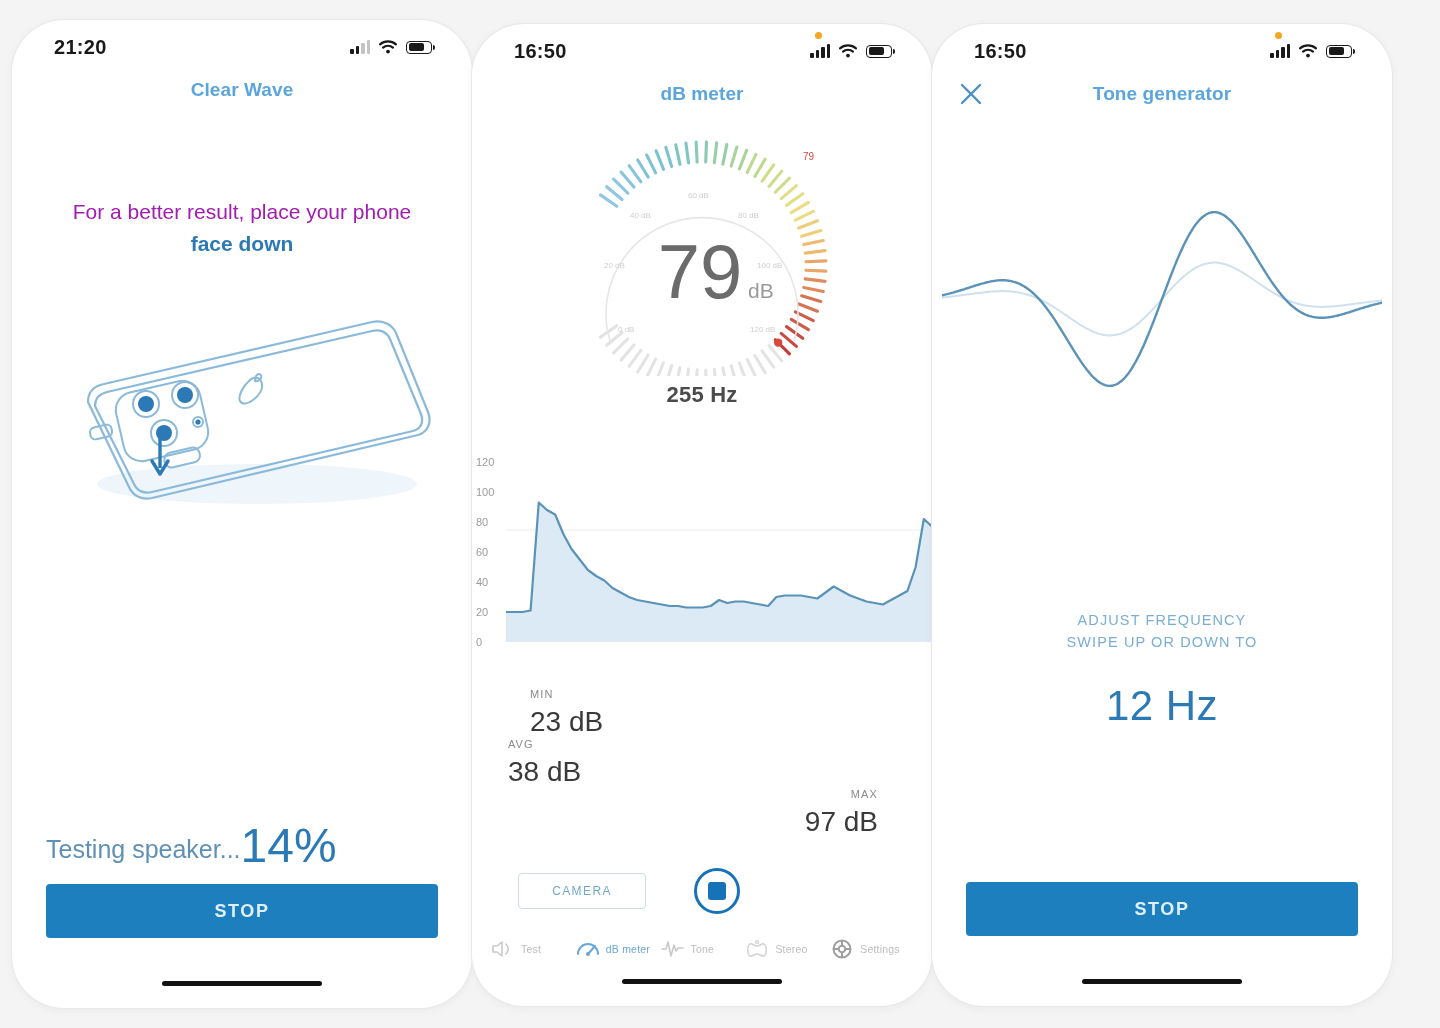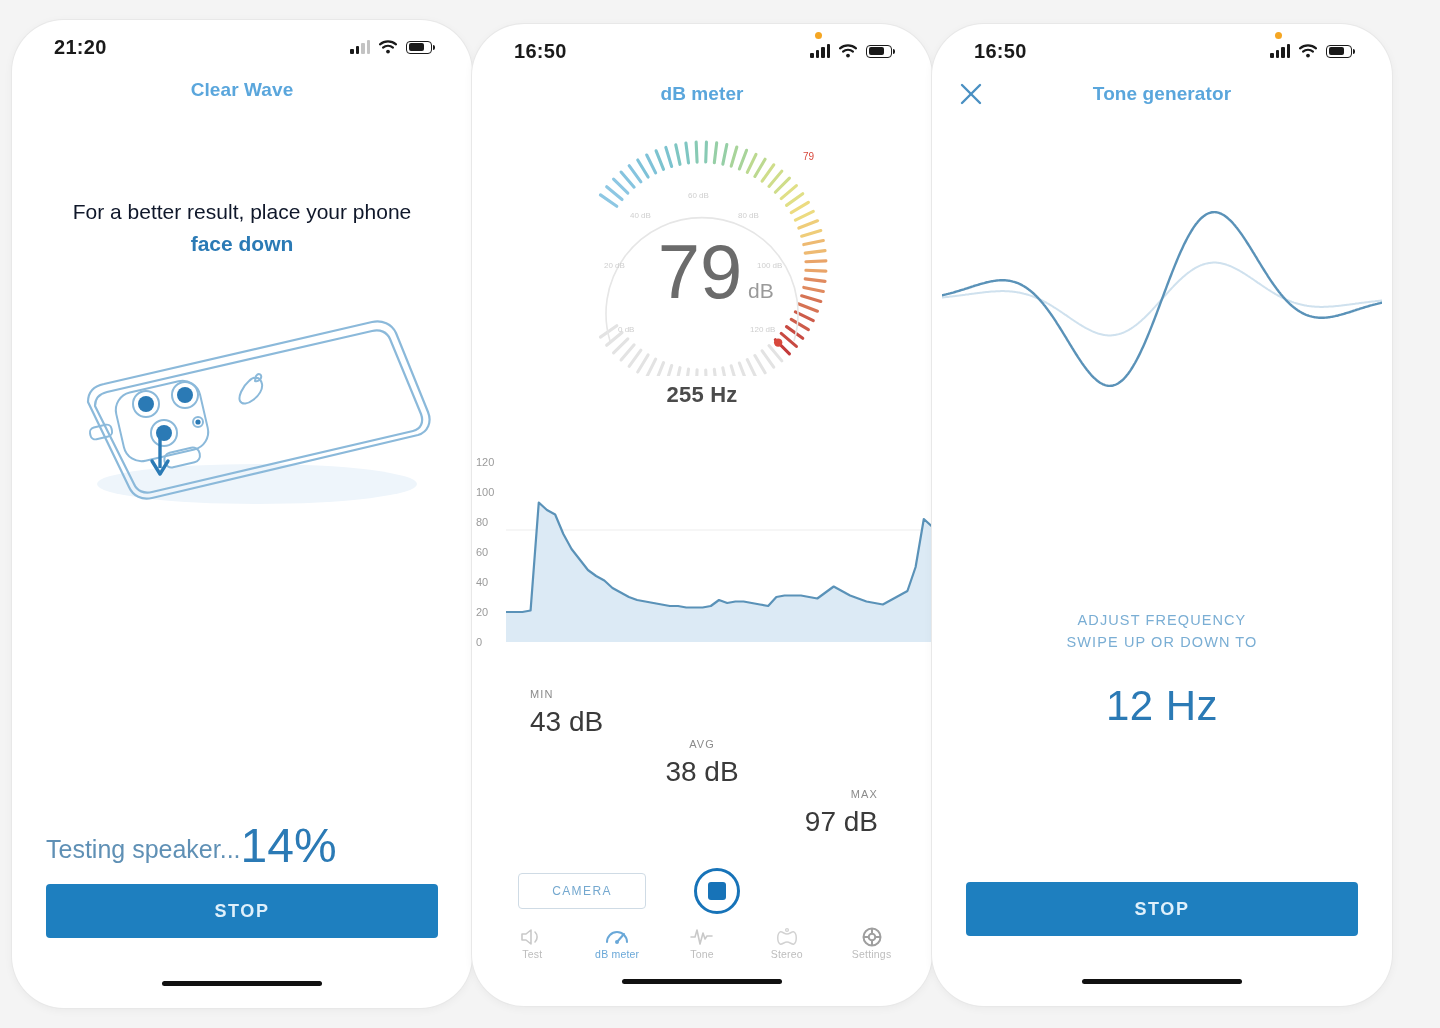--- a/index.html
+++ b/index.html
@@ -105,21 +105,21 @@
   }
 
   
   .hint {
     margin-top: 82px;
     text-align: center;
     line-height: 1.52;
   }
   .hint .l1 {
     font-size: 21px;
-    color: #0f172a;
+    color: #a21caf;
     display:block;
   }
   .hint .l2 {
     font-size: 21px;
     font-weight: 700;
     color: #2b7ab5;
     display:block;
   }
   .illu { margin-top: 56px; display:flex; justify-content:center; }
   .progress-row {
@@ -175,21 +175,21 @@
     margin-top: 6px;
     letter-spacing: .2px;
   }
   .chart-wrap { position: relative; margin-top: 44px; }
   .stats {
     display: flex;
     margin-top: 20px;
     padding: 0 36px;
     flex-direction: column;
   }
-  .stat { flex: 1; text-align: center; }
+  .stat { flex: 1; text-align: left; }
   .stat.s-min { text-align: left; padding-left: 22px; }
   .stat.s-max { text-align: right; padding-right: 18px; }
   .stat-k {
     font-size: 11px;
     color: #8b8b8b;
     letter-spacing: 1.1px;
     margin-bottom: 6px;
   }
   .stat-v {
     font-size: 28px;
@@ -229,22 +229,23 @@
   }
   .tabbar {
     position: absolute;
     left: 0; right: 0; bottom: 46px;
     display: flex;
     padding: 0 18px;
   }
   .tab {
     flex: 1;
     display: flex;
-    flex-direction: column;
+    flex-direction: row;
     align-items: center;
+    gap: 5px;
     cursor: pointer;
   }
   .tab-label {
     font-size: 10.5px;
     color: #bdbdbd;
     letter-spacing: .2px;
   }
   .tab.active .tab-label { color: #6aa8d8; }
 
   
@@ -465,21 +466,21 @@
           </g>
         <line x1="34" y1="78" x2="460" y2="78" stroke="#ededed" stroke-width="1.2"></line>
         <path id="chart-area" fill="#dceaf5" stroke="none" d="M34 160 L42.19230769230769 160 L50.38461538461539 160 L58.57692307692308 158.5 L66.76923076923077 50.5 L74.96153846153847 58 L83.15384615384616 62.5 L91.34615384615384 82 L99.53846153846155 96.99999999999999 L107.73076923076923 107.5 L115.92307692307693 118 L124.11538461538461 124 L132.30769230769232 128.5 L140.5 136 L148.69230769230768 140.5 L156.88461538461536 145 L165.0769230769231 148 L173.26923076923077 149.5 L181.46153846153845 151 L189.65384615384613 152.5 L197.84615384615387 154 L206.03846153846155 154 L214.23076923076923 155.5 L222.4230769230769 155.5 L230.6153846153846 155.5 L238.80769230769232 154 L247 148 L255.1923076923077 151 L263.38461538461536 149.5 L271.5769230769231 149.5 L279.7692307692307 151 L287.96153846153845 152.5 L296.1538461538462 154 L304.3461538461538 145 L312.53846153846155 143.5 L320.7307692307692 143.5 L328.9230769230769 143.5 L337.11538461538464 145 L345.30769230769226 146.5 L353.5 140.5 L361.69230769230774 134.5 L369.88461538461536 139 L378.0769230769231 143.5 L386.2692307692308 146.5 L394.46153846153845 149.5 L402.6538461538462 151 L410.8461538461538 152.5 L419.03846153846155 148 L427.2307692307692 143.5 L435.4230769230769 139 L443.61538461538464 115 L451.80769230769226 67 L460 74.49999999999999 L460 190 L34 190 Z"></path>
         <path id="chart-line" fill="none" stroke="#5a92b8" stroke-width="2.2" stroke-linejoin="round" d="M34 160 L42.19230769230769 160 L50.38461538461539 160 L58.57692307692308 158.5 L66.76923076923077 50.5 L74.96153846153847 58 L83.15384615384616 62.5 L91.34615384615384 82 L99.53846153846155 96.99999999999999 L107.73076923076923 107.5 L115.92307692307693 118 L124.11538461538461 124 L132.30769230769232 128.5 L140.5 136 L148.69230769230768 140.5 L156.88461538461536 145 L165.0769230769231 148 L173.26923076923077 149.5 L181.46153846153845 151 L189.65384615384613 152.5 L197.84615384615387 154 L206.03846153846155 154 L214.23076923076923 155.5 L222.4230769230769 155.5 L230.6153846153846 155.5 L238.80769230769232 154 L247 148 L255.1923076923077 151 L263.38461538461536 149.5 L271.5769230769231 149.5 L279.7692307692307 151 L287.96153846153845 152.5 L296.1538461538462 154 L304.3461538461538 145 L312.53846153846155 143.5 L320.7307692307692 143.5 L328.9230769230769 143.5 L337.11538461538464 145 L345.30769230769226 146.5 L353.5 140.5 L361.69230769230774 134.5 L369.88461538461536 139 L378.0769230769231 143.5 L386.2692307692308 146.5 L394.46153846153845 149.5 L402.6538461538462 151 L410.8461538461538 152.5 L419.03846153846155 148 L427.2307692307692 143.5 L435.4230769230769 139 L443.61538461538464 115 L451.80769230769226 67 L460 74.49999999999999"></path>
       </svg>
     </div>
 
     <div class="stats">
       <div class="stat s-min">
         <div class="stat-k">MIN</div>
-        <div class="stat-v">43 dB</div>
+        <div class="stat-v">23 dB</div>
       </div>
       <div class="stat">
         <div class="stat-k">AVG</div>
         <div class="stat-v">38 dB</div>
       </div>
       <div class="stat s-max">
         <div class="stat-k">MAX</div>
         <div class="stat-v">97 dB</div>
       </div>
     </div>

